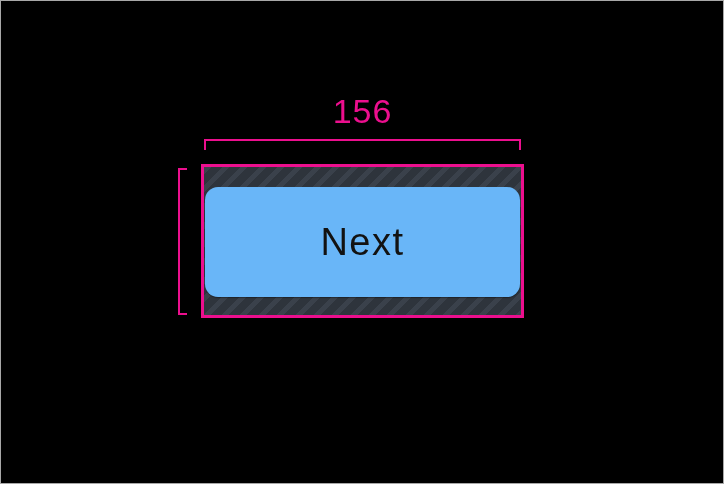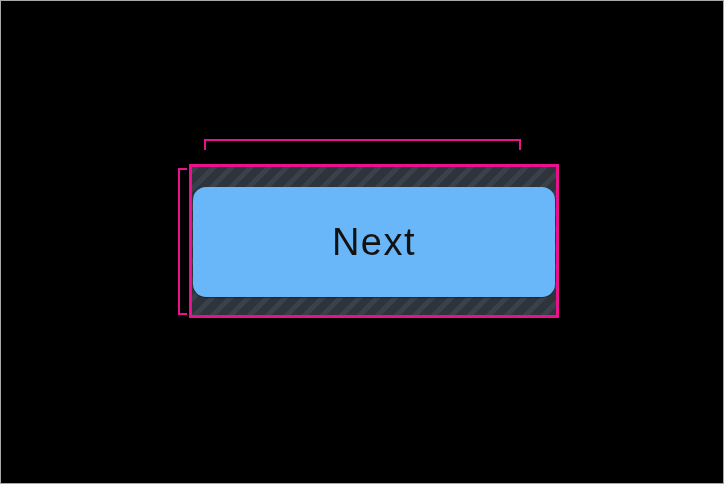--- a/index.html
+++ b/index.html
@@ -62,23 +62,23 @@
     left: 177px;
     top: 167px;
     width: 9px;
     height: 147px;
     border-left: 2px solid var(--annotation-pink);
     border-top: 2px solid var(--annotation-pink);
     border-bottom: 2px solid var(--annotation-pink);
   }
   .tap-target {
     position: absolute;
-    left: 188px;
+    left: 200px;
     top: 163px;
-    width: 370px;
+    width: 323px;
     height: 154px;
     border: 3px solid var(--annotation-pink);
   }
   .hatch {
     position: absolute;
     inset: 0;
     background: repeating-linear-gradient(
       135deg,
       var(--hatch-base) 0px,
       var(--hatch-base) 5px,
@@ -105,20 +105,21 @@
     justify-content: center;
     cursor: pointer;
     box-shadow: 0 1px 1px rgba(0,0,0,0.35);
   }
 </style>
 </head>
 <body>
 
 <div class="screen">
 
+  <div class="dim-label width">156</div>
 
   <div class="bracket top"></div>
 
 
   <div class="bracket left"></div>
 
   <div class="tap-target">
     <div class="hatch"></div>
     <button class="next-btn">
       <span>Next</span>

